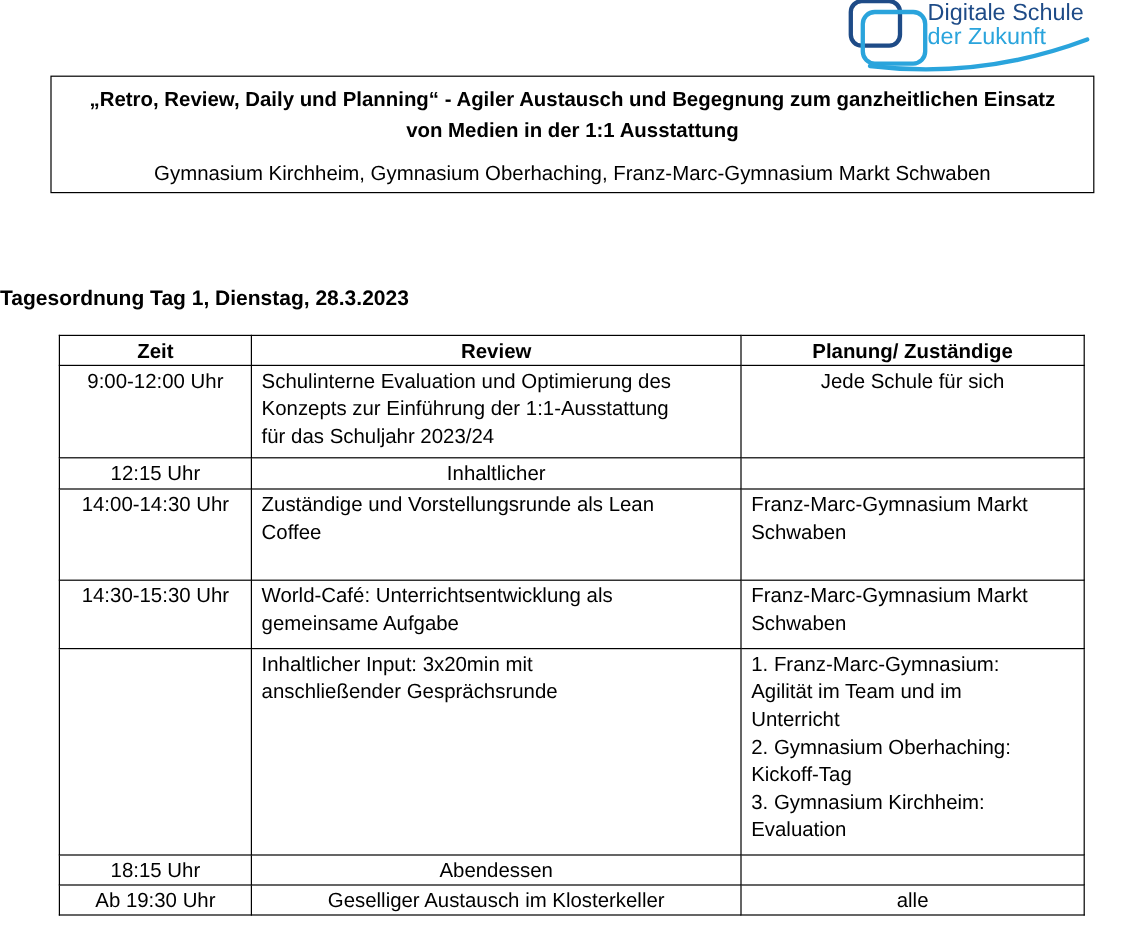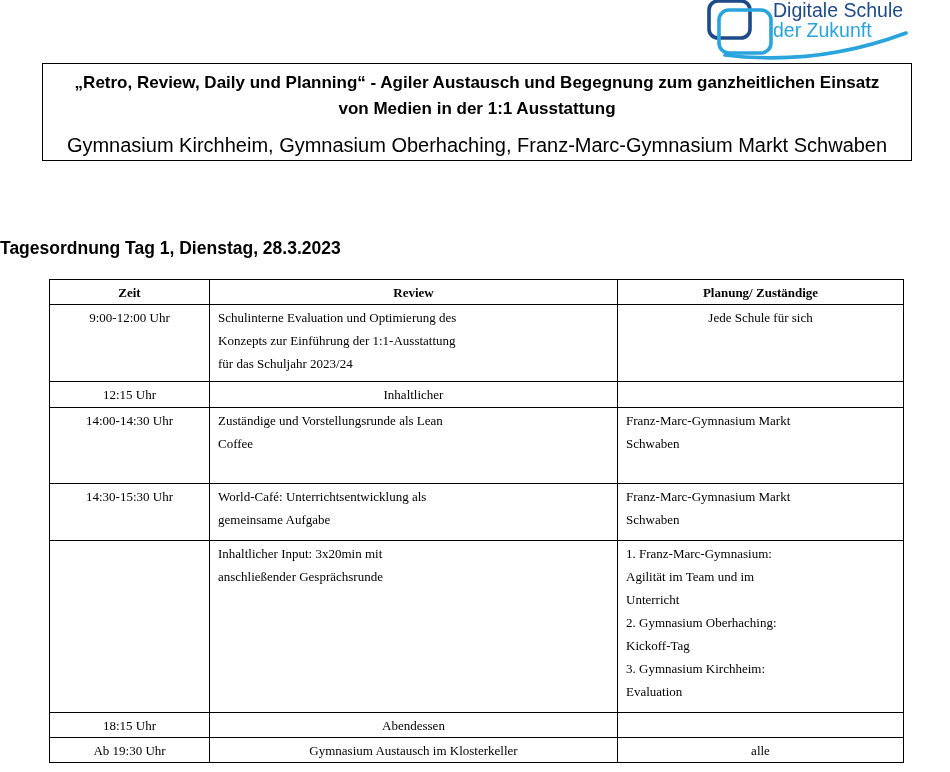--- a/index.html
+++ b/index.html
@@ -38,21 +38,21 @@
   }
   .title-bold {
     font-size: 17px;
     font-weight: bold;
     line-height: 26px;
     white-space: pre;
     text-align: center;
   }
   .title-sub {
     margin-top: 10px;
-    font-size: 20px;
+    font-size: 17px;
     line-height: 26px;
     white-space: pre;
     text-align: center;
   }
 
   
   .agenda-heading {
     position: absolute;
     left: 0;
     top: 236px;
@@ -67,26 +67,25 @@
     position: absolute;
     left: 49px;
     top: 279px;
     width: 854px;
     border-collapse: collapse;
     table-layout: fixed;
   }
   table.agenda th, table.agenda td {
     border: 1.5px solid #000000;
     vertical-align: top;
-    font-size: 13px;
+    font-size: 17px;
     line-height: 23px;
     padding: 1px 8px 0 8px;
     white-space: pre;
     overflow: hidden;
-    font-family: Liberation Serif, serif;
   }
   table.agenda th {
     font-weight: bold;
     text-align: center;
     padding: 1px 2px 0 2px;
   }
   .ac { text-align: center; }
   .al { text-align: left; }
 
   thead tr        { height: 25px; }
@@ -173,19 +172,19 @@
 3. Gymnasium Kirchheim:
 Evaluation</td>
       </tr>
       <tr>
         <td class="ac">18:15 Uhr</td>
         <td class="ac">Abendessen</td>
         <td class="ac"></td>
       </tr>
       <tr>
         <td class="ac">Ab 19:30 Uhr</td>
-        <td class="ac">Gymnasium Austausch im Klosterkeller</td>
+        <td class="ac">Geselliger Austausch im Klosterkeller</td>
         <td class="ac">alle</td>
       </tr>
     </tbody>
   </table>
 
 </div>
 
 </body></html>

